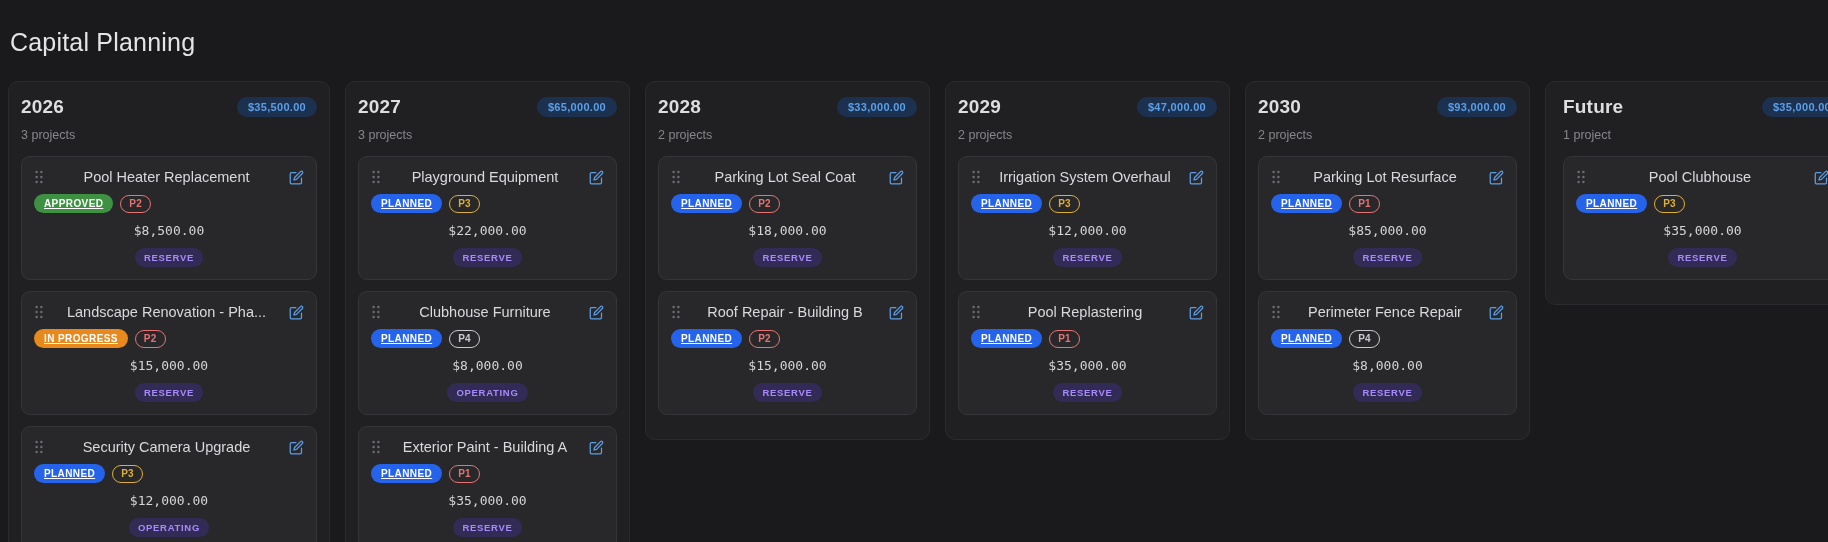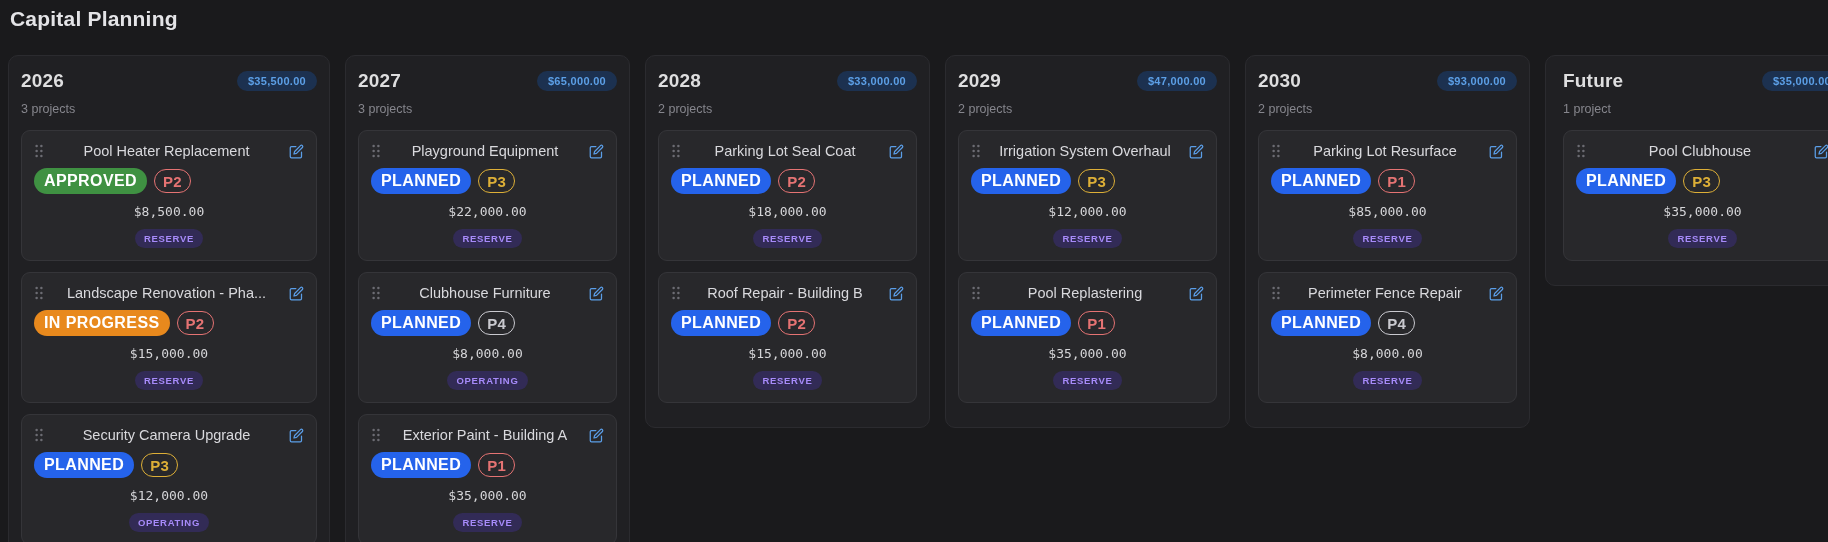--- a/index.html
+++ b/index.html
@@ -4,24 +4,24 @@
 <style>
   * { box-sizing: border-box; margin: 0; padding: 0; }
   html, body {
     width: 1828px; height: 542px;
     background: #1a1a1c;
     font-family: "Liberation Sans", sans-serif;
     overflow: hidden;
   }
   h1.page-title {
     color: #e4e4e7;
-    font-size: 21px;
-    font-weight: 700;
+    font-size: 25px;
+    font-weight: 400;
     letter-spacing: .2px;
-    margin: 7px 0 24px 10px;
+    margin: 28px 0 24px 10px;
   }
   .board {
     display: flex;
     align-items: flex-start;
     gap: 15px;
     padding: 0 8px;
   }
   .column {
     background: #202023;
     border: 1px solid #2b2b2f;
@@ -97,28 +97,29 @@
     padding: 0;
   }
   .badge-row {
     margin-top: 9px;
     display: flex;
     align-items: center;
     gap: 7px;
   }
   .status-pill {
     color: #ffffff;
-    font-size: 16px;
+    font-size: 10px;
     font-weight: 700;
     letter-spacing: .4px;
     padding: 4px 10px;
     border-radius: 999px;
+    text-decoration: underline;
   }
   .priority-pill {
-    font-size: 15px;
+    font-size: 10px;
     font-weight: 700;
     letter-spacing: .3px;
     padding: 2.5px 8px;
     border-radius: 999px;
     border: 1.5px solid currentColor;
     background: transparent;
   }
   .amount {
     margin-top: 10px;
     color: #d5d5d8;

